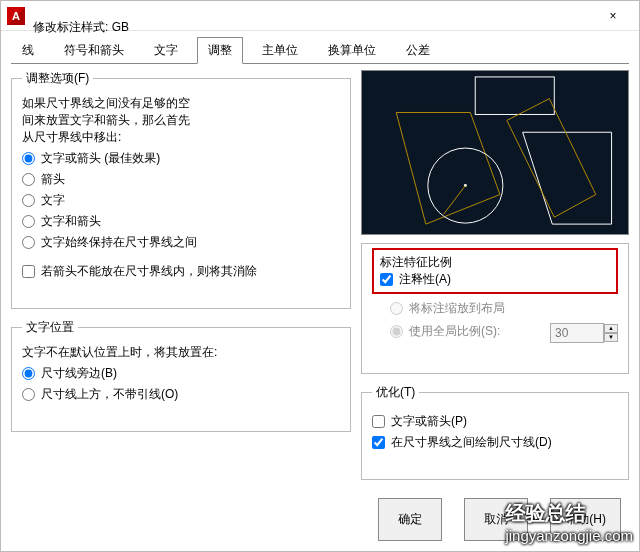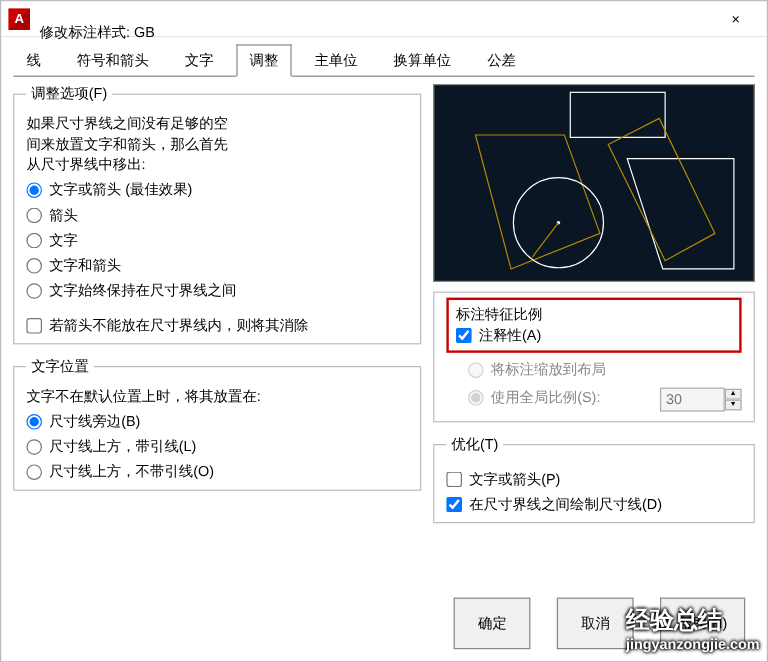--- a/index.html
+++ b/index.html
@@ -9,35 +9,35 @@
   .logo { width: 18px; height: 18px; background: linear-gradient(135deg,#c00 50%,#a00 50%); display:flex; align-items:center; justify-content:center; color:#fff; font-weight:bold; font-size:11px; }
   .title { margin-left: 8px; font-size: 12px; margin-top: 24px; }
   .close { margin-left: auto; width: 40px; height: 28px; display:flex; align-items:center; justify-content:center; }
   .tabs { display:flex; padding: 6px 10px 0 10px; gap: 8px; }
   .tab { padding: 4px 10px; border: 1px solid transparent; border-bottom: none; cursor: default; }
   .tab.active { border: 1px solid #888; border-bottom: 1px solid #fff; background: #fff; position:relative; z-index:2; }
   .tabline { border-top: 1px solid #888; margin: -1px 10px 0 10px; }
   .content { display:flex; padding: 6px 10px; gap: 10px; }
   .leftcol { width: 340px; }
   .rightcol { flex:1; }
-  fieldset { border: 1px solid #bbb; margin-bottom: 10px; padding: 8px 10px 6px 10px; font-size: 12px; }
+  fieldset { border: 1px solid #bbb; margin-bottom: 10px; padding: 8px 10px 28px 10px; font-size: 12px; }
   fieldset legend { padding: 0 4px; }
   .stack { display:flex; flex-direction:column; gap:4px; margin-top:4px; }
   label.radio, label.checkbox { display:flex; align-items:center; gap:6px; font-size:12px; cursor: default; }
   .preview { width: 100%; height: 165px; background:#0a1624; border:1px solid #888; margin-bottom:8px; position:relative; overflow:hidden; }
   .fieldset-highlight { border:2px solid #c00; padding:4px 6px; margin-bottom:6px; }
   .row { display:flex; align-items:flex-start; gap:6px; margin:2px 0; }
   .num { display:flex; align-items:center; }
   .num input { width:54px; height:20px; border:1px solid #aaa; padding:0 4px; font-size:12px; background:#f5f5f5; color:#777; }
   .spin { display:flex; flex-direction:column; }
   .spin div { width:14px; height:9px; border:1px solid #aaa; font-size:6px; text-align:center; line-height:7px; background:#eee; }
   .footer { position:absolute; bottom:10px; right:18px; display:flex; gap:6px; }
   button.btn { border:1px solid #888; background:#f0f0f0; padding:12px 14px; font-size:12px; font-family:inherit; min-width:64px;margin-left:16px; }
   .watermark { position:absolute; right:6px; bottom:7px; color:#fff; text-shadow:0 0 3px #000,0 0 3px #000,0 0 3px #000; font-size:20px; font-weight:bold; pointer-events:none; }
-  .watermark .sub { font-size:12px; display:block; text-align:right; font-weight:bold; }
+  .watermark .sub { font-size:15px; display:block; text-align:right; font-weight:normal; }
   .disabled { color:#888; }
   input[type="radio"], input[type="checkbox"] { width:13px; height:13px; }
 </style>
 </head>
 <body>
 
 <div class="window">
 
   <div class="titlebar">
     <div class="logo">A</div>
@@ -95,24 +95,20 @@
         </div>
       </fieldset>
 
       <fieldset>
         <legend>文字位置</legend>
         <div>文字不在默认位置上时，将其放置在:</div>
         <div class="stack">
           <label class="radio">
               <input type="radio" name="tp" checked="" style="">
               <span>尺寸线旁边(B)</span>
-            </label>
-          <label class="radio">
-              <input type="radio" name="tp" style="">
-              <span>尺寸线上方，带引线(L)</span>
             </label>
           <label class="radio">
               <input type="radio" name="tp" style="">
               <span>尺寸线上方，不带引线(O)</span>
             </label>
         </div>
       </fieldset>
 
     </div>
 

